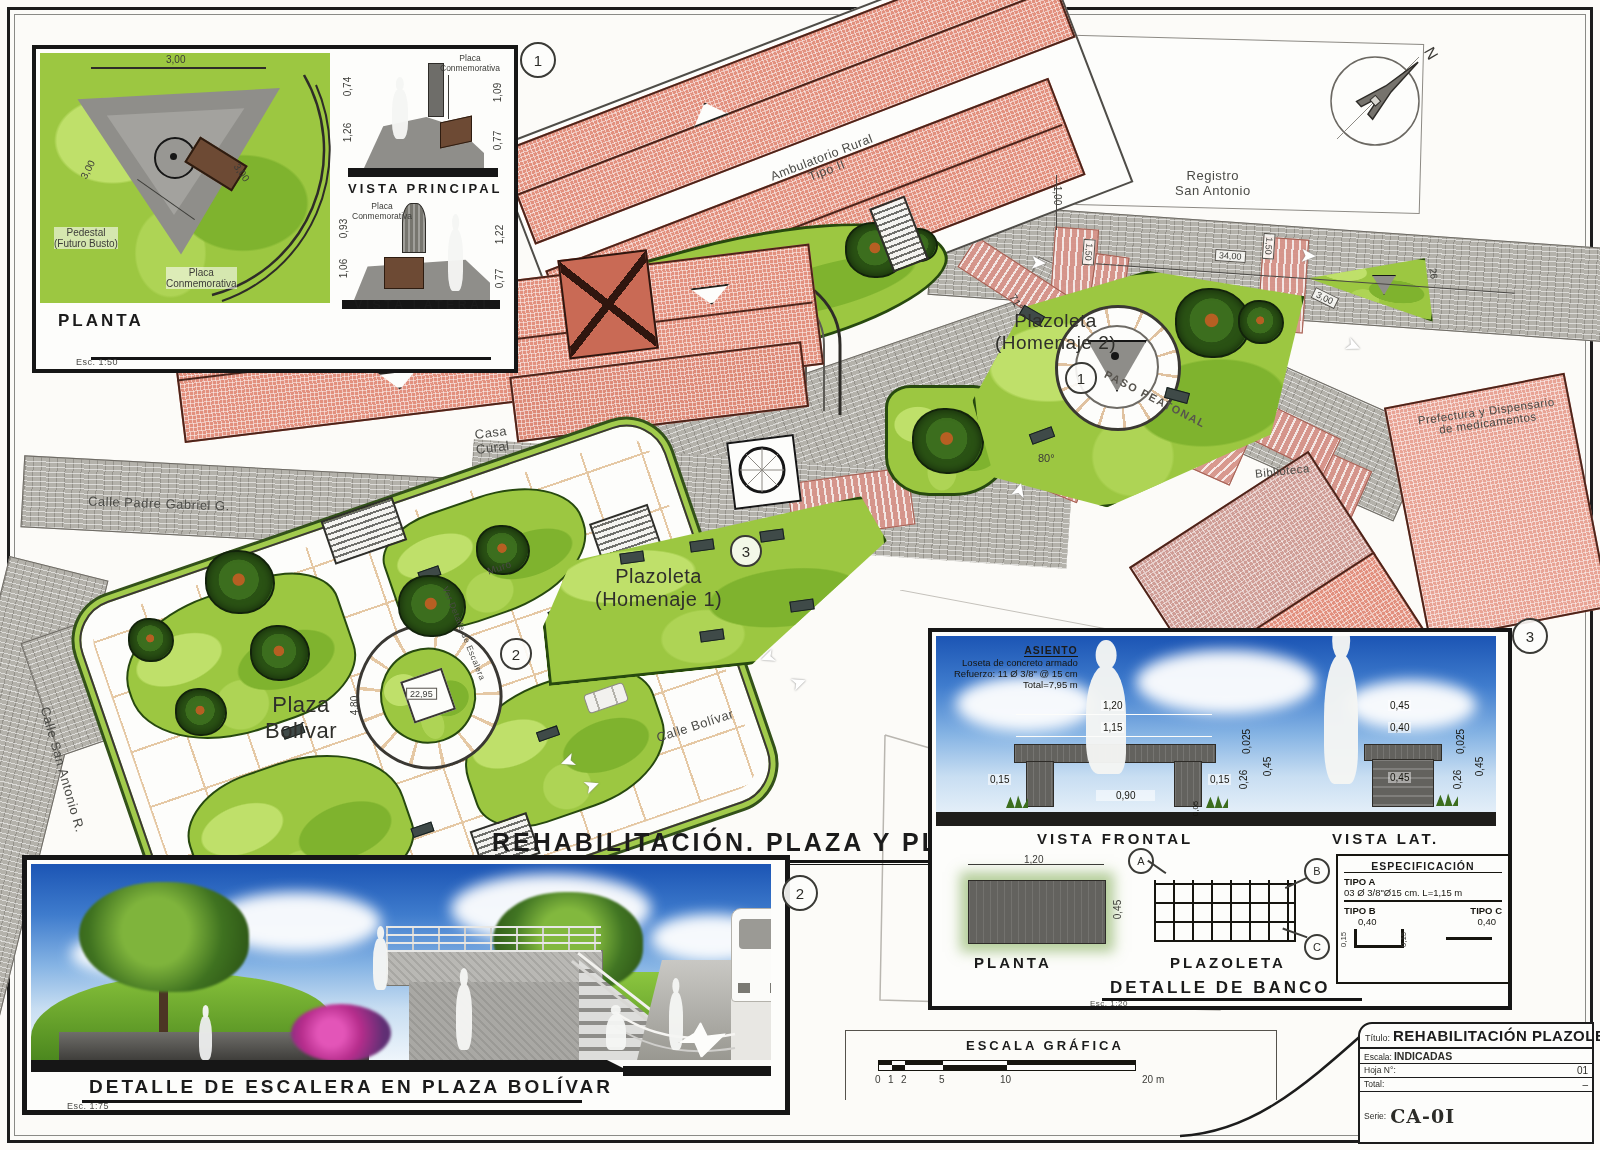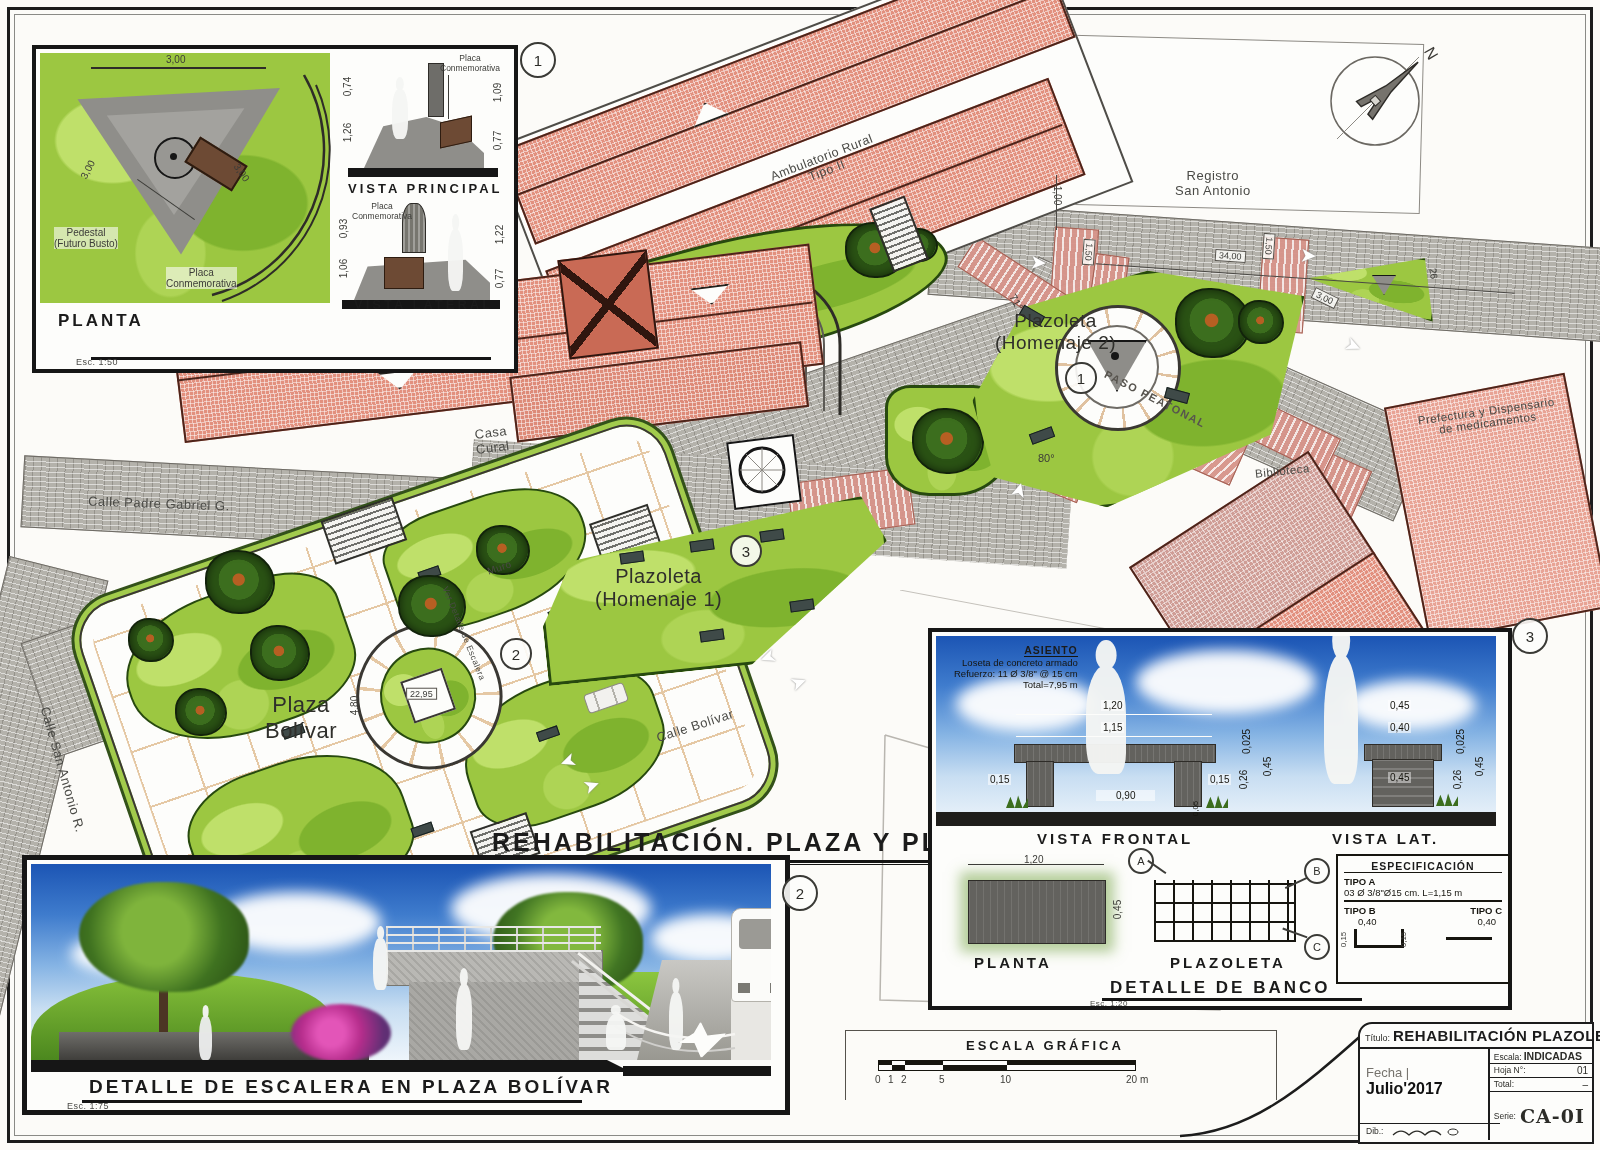--- a/index.html
+++ b/index.html
@@ -507,45 +507,32 @@
       <div style="width:13px;background:linear-gradient(0deg,#16150f 0 50%,#fdfdfb 50%);"></div>
       <div style="width:38px;background:linear-gradient(180deg,#16150f 0 50%,#fdfdfb 50%);"></div>
       <div style="width:64px;background:linear-gradient(0deg,#16150f 0 50%,#fdfdfb 50%);"></div>
       <div style="width:128px;background:linear-gradient(180deg,#16150f 0 50%,#fdfdfb 50%);"></div>
     </div>
     <div class="abs dim" style="left:29px;top:44px;">0</div>
     <div class="abs dim" style="left:42px;top:44px;">1</div>
     <div class="abs dim" style="left:55px;top:44px;">2</div>
     <div class="abs dim" style="left:93px;top:44px;">5</div>
     <div class="abs dim" style="left:154px;top:44px;">10</div>
-    <div class="abs dim" style="left:280px;top:44px;">20 m</div>
+    <div class="abs dim" style="left:296px;top:44px;">20 m</div>
   </div>
 
   <svg class="abs" style="left:1180px;top:1010px;" width="200" height="132">
     <path d="M0,126 C70,122 120,80 185,22" fill="none" stroke="#1c1c1c" stroke-width="2.5"></path>
   </svg>
   <div class="abs" style="left:1358px;top:1022px;width:232px;height:118px;border:2.5px solid #1c1c1c;border-radius:14px 0 0 0;background:#fdfdfb;font-size:10px;color:#2c2c28;">
     <div style="display:flex;border-bottom:2px solid #1c1c1c;padding:3px 5px;align-items:baseline;gap:3px;">
       <span style="font-size:9px;">Título:</span>
       <span class="cap" style="font-size:15px;letter-spacing:.5px;">REHABILITACIÓN PLAZOLETA</span>
     </div>
     <div style="display:flex;height:91px;">
-      <div style="flex:1.25;border-right:2px solid #1c1c1c;position:relative;">
-        <div style="padding:16px 4px 0 6px;font-size:13px;">
-          <span style="color:#76736d;">Fecha |</span>
-          <b style="font-size:16px;color:#111;">Julio'2017</b>
-        </div>
-        <div class="abs" style="left:0;bottom:0;width:100%;border-top:1.5px solid #1c1c1c;padding:2px 6px;display:flex;gap:8px;">
-          <span style="font-size:8.5px;">Dib.:</span>
-          <svg width="70" height="12">
-              <path d="M2,9 q8,-8 16,0 q8,-8 16,0 q8,-8 16,0" fill="none" stroke="#2c2c28" stroke-width="1.2"></path>
-              <ellipse cx="62" cy="6" rx="5" ry="3" fill="none" stroke="#2c2c28"></ellipse>
-            </svg>
-        </div>
-      </div>
       <div style="flex:1;display:flex;flex-direction:column;">
         <div style="border-bottom:1.5px solid #1c1c1c;padding:1px 4px;display:flex;gap:2px;align-items:baseline;">
           <span style="font-size:8.5px;">Escala:</span>
           <b style="font-size:10.5px;">INDICADAS</b>
         </div>
         <div style="border-bottom:1.5px solid #1c1c1c;padding:1px 4px;display:flex;justify-content:space-between;">
           <span style="font-size:8.5px;">Hoja N°:</span>
           <span>01</span>
         </div>
         <div style="border-bottom:1.5px solid #1c1c1c;padding:1px 4px;display:flex;justify-content:space-between;">

